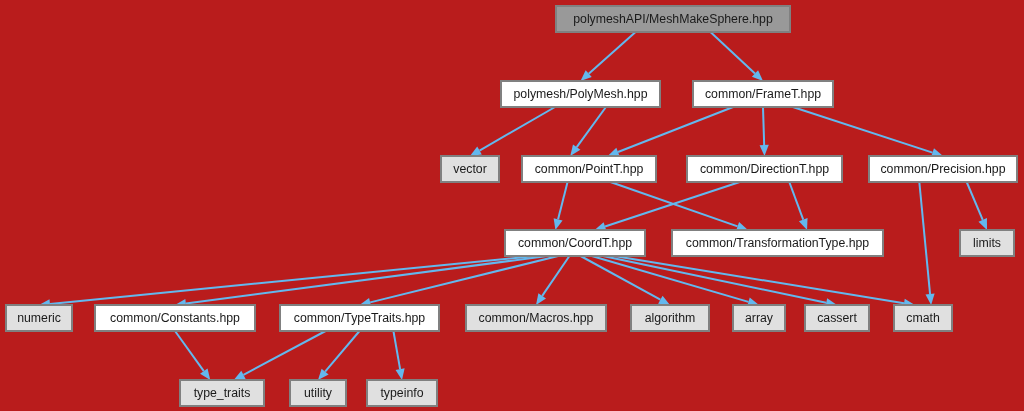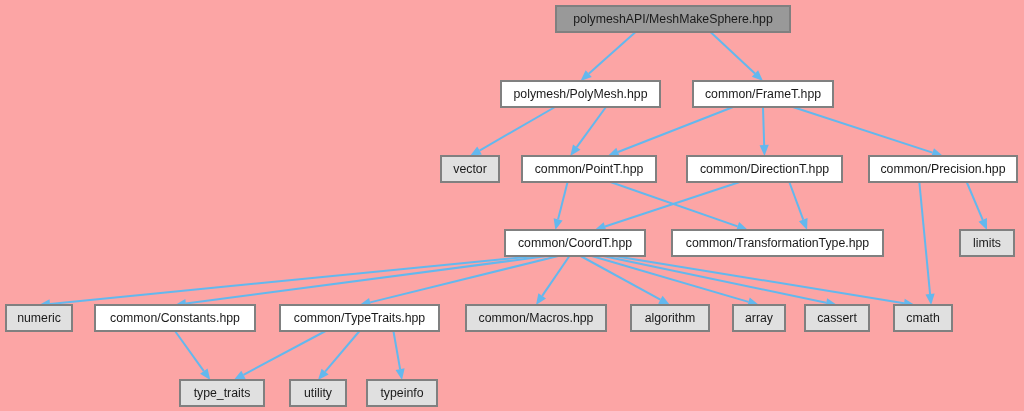--- a/index.html
+++ b/index.html
@@ -10,21 +10,21 @@
   body {
     width: 1024px;
     height: 411px;
     overflow: hidden;
     font-family: "Liberation Sans", sans-serif;
   }
   #graph-root {
     position: relative;
     width: 1024px;
     height: 411px;
-    background: #fca5a5;
+    background: #b91c1c;
   }
   #graph-svg {
     position: absolute;
     left: 0;
     top: 0;
     width: 1024px;
     height: 411px;
     display: block;
   }
   .node-label {

